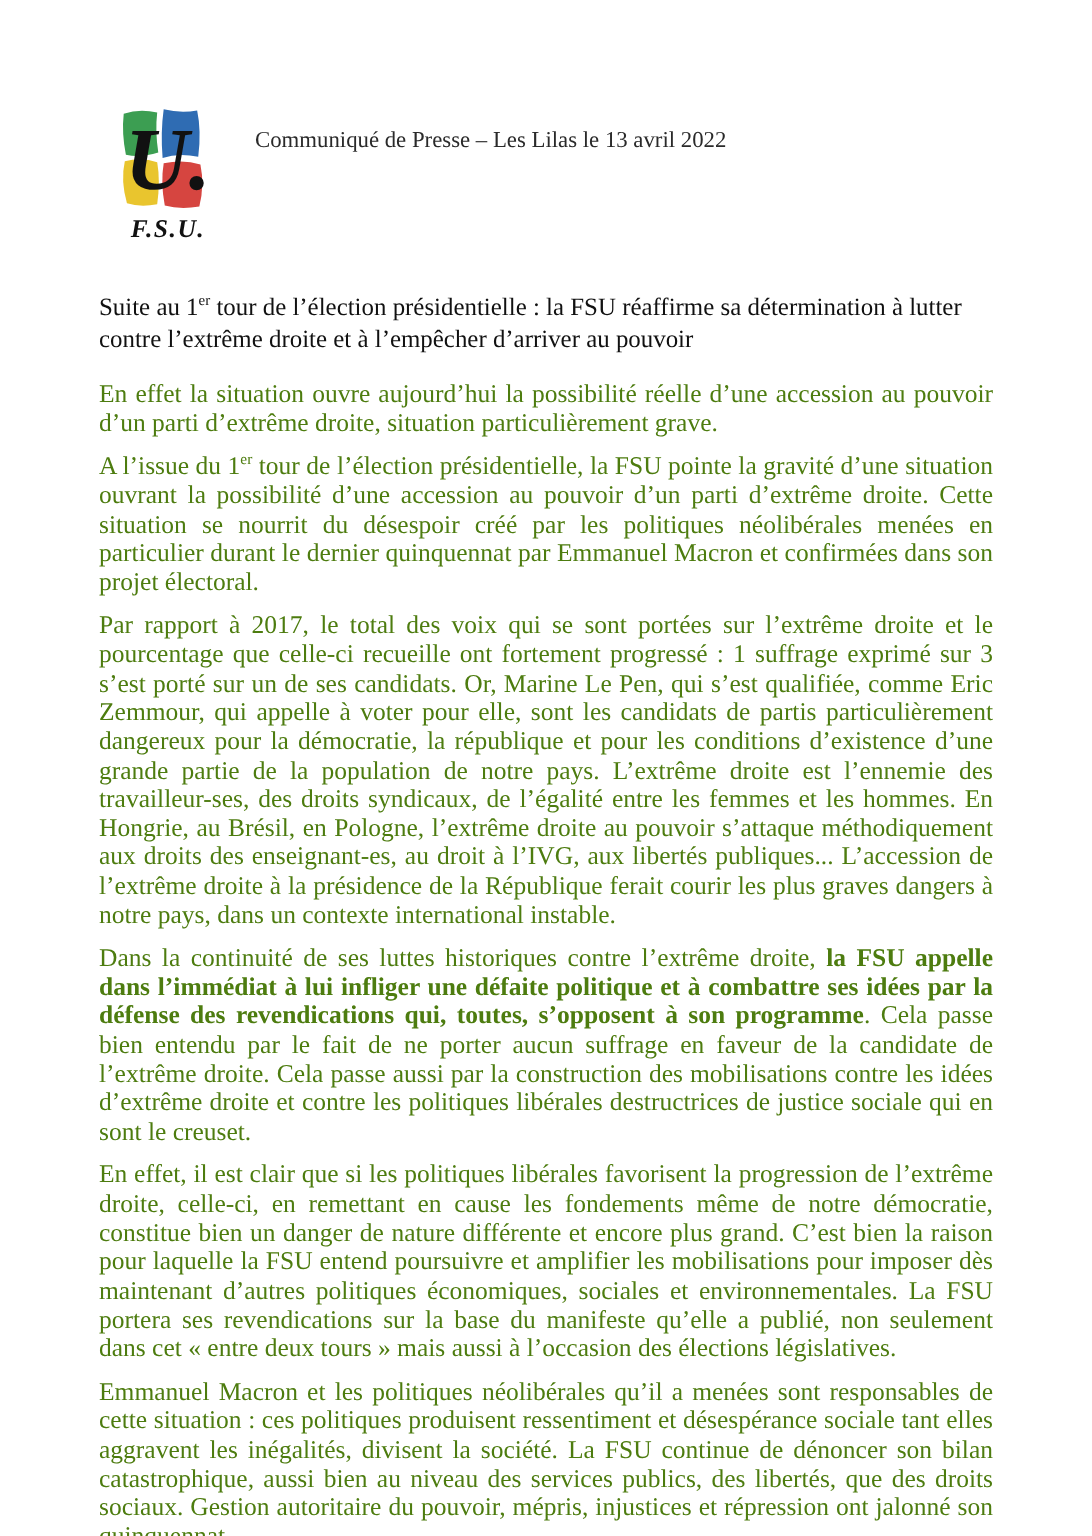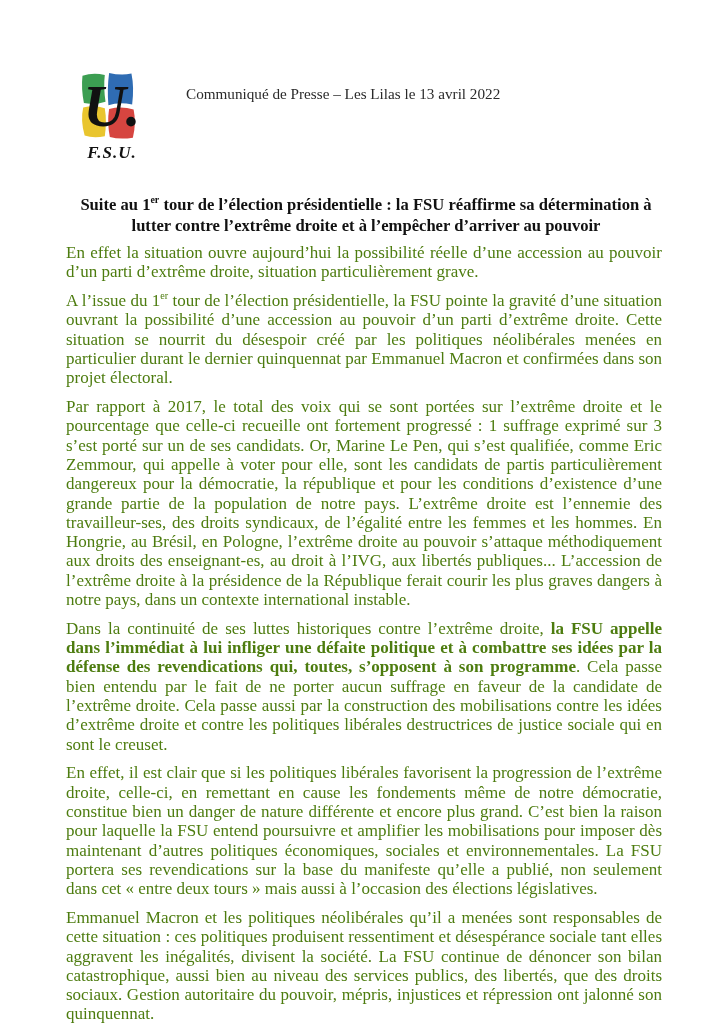--- a/index.html
+++ b/index.html
@@ -16,29 +16,28 @@
   
   .header-row { display:flex; align-items:flex-start; margin-left:2px; }
   .logo-block { width:88px; display:flex; flex-direction:column; align-items:center; }
   .logo-art { width:72px; height:72px; display:block; }
   .logo-caption {
     font-weight:bold; font-style:italic;
     font-size:17px; letter-spacing:1px;
     color:#111; margin-top:1px; white-space:nowrap;text-align:center;
   }
   .press-line {
-    margin-left:30px; margin-top:15px;
+    margin-left:14px; margin-top:15px;
     font-size:15.2px; color:#2a2a2a; white-space:nowrap;
   }
   
   .doc-title {
-    margin:31px auto 7px auto;
+    margin:31px auto 17px auto;
     width:600px;
-    text-align:center;
-    font-weight:bold;
+    font-weight:normal;
     font-size:16.6px;
     line-height:21px;
     color:#111;
   }
   
   .doc-body p {
     margin:0 0 9.5px 0;
     font-size:17px;
     line-height:19.3px;
     text-align:justify;

